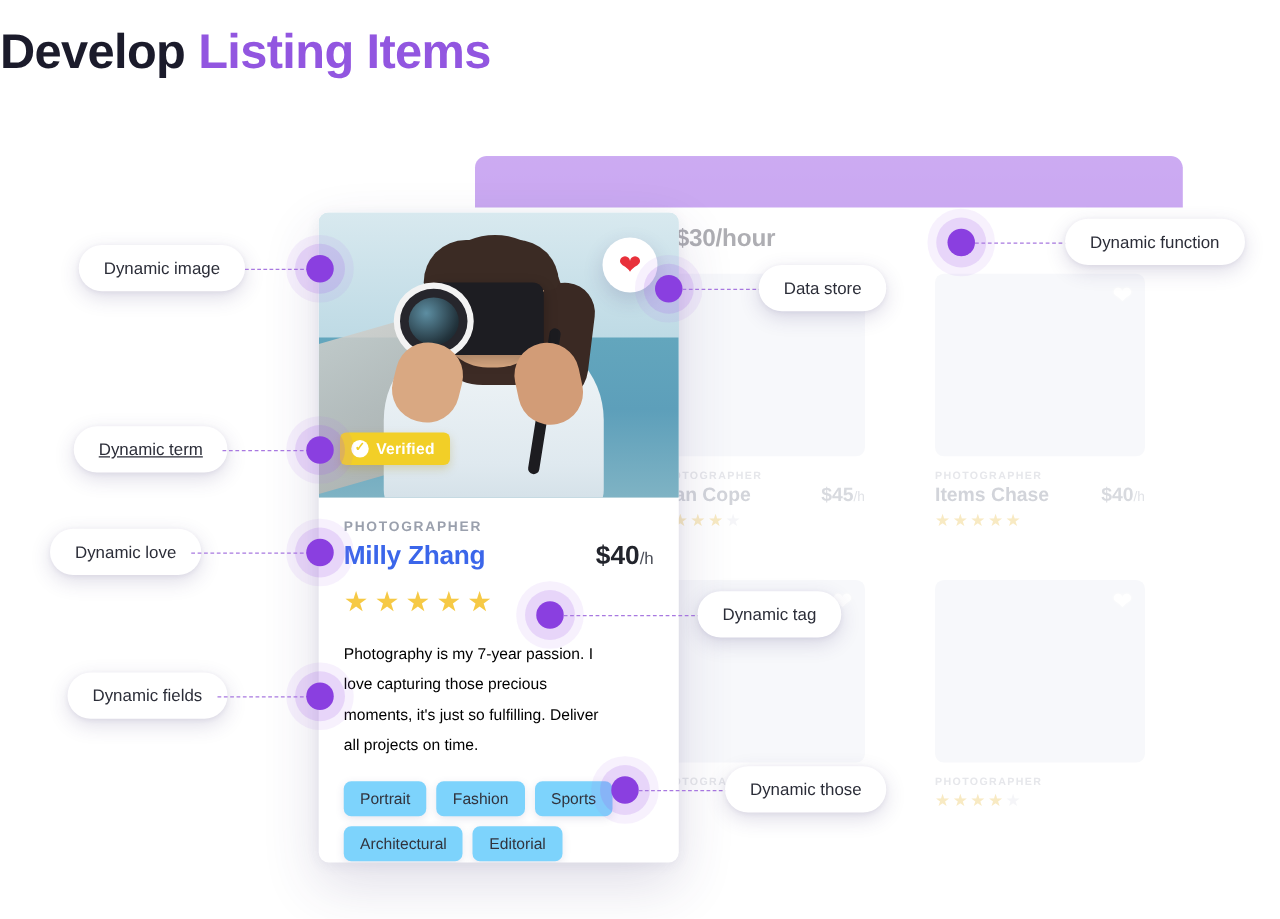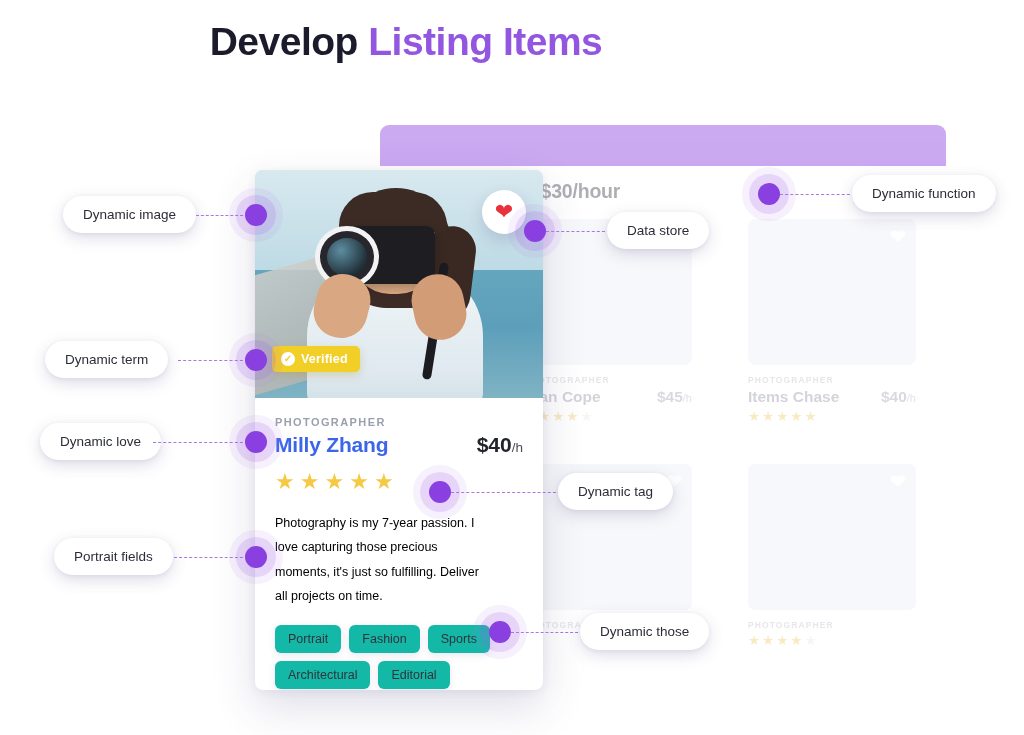--- a/index.html
+++ b/index.html
@@ -7,21 +7,20 @@
     width: 1024px; height: 735px;
     background: #ffffff;
     font-family: "Liberation Sans", sans-serif;
     overflow: hidden;
   }
   #stage { position: relative; width: 1024px; height: 735px; background:#fff; }
 
   
   .page-title {
     position: absolute; top: 20px; left: 0; width: 812px;
-    text-align: center;
     font-size: 39px; font-weight: bold; letter-spacing: -0.5px;
     color: #1b1b2b; white-space: nowrap;
   }
   .page-title .accent { color: #9256e0; }
 
   
   .bg-app {
     position: absolute; left: 380px; top: 125px;
     width: 566px; height: 560px;
   }
@@ -136,21 +135,21 @@
   .card-body { padding: 18px 20px 0 20px; }
   .card-role { font-size: 11px; letter-spacing: 1.4px; font-weight: bold; color: #9aa0ad; }
   .card-nameline { display:flex; justify-content: space-between; align-items: baseline; margin-top: 5px; }
   .card-name { font-size: 21px; font-weight: bold; color: #3b66ea; letter-spacing:-0.2px; }
   .card-price { font-size: 21px; font-weight: bold; color: #22242c; }
   .card-price .unit { font-size: 13.5px; font-weight: normal; color: #4a4d57; }
   .card-stars { margin-top: 14px; font-size: 22px; letter-spacing: 5px; color: #f6c945; line-height:1; }
   .card-bio { margin-top: 18px; font-size: 12.5px; line-height: 1.95; color: #000000; max-width: 215px; }
   .card-tags { margin-top: 16px; display: flex; flex-wrap: wrap; gap: 8px; max-width: 240px; }
   .tag {
-    background: #14b8a6; border-radius: 6px;
+    background: #7dd3fc; border-radius: 6px;
     box-shadow: 0 2px 7px rgba(70,60,120,.13);
     padding: 7px 13px; font-size: 12.5px; color: #31333d;
   }
 
   
   .anno { position: absolute; }
   .pill {
     position: absolute;
     background: #ffffff; border-radius: 22px;
     box-shadow: 0 5px 16px rgba(60,50,110,.17), 0 1px 4px rgba(60,50,110,.08);
@@ -283,33 +282,33 @@
 
   <div class="heart-bubble">❤</div>
 
   <div class="anno">
     <div class="pill" style="left:63px; top:196px;">Dynamic image</div>
     <div class="dash" style="left:196px; top:215px; width:52px;"></div>
     <div class="dot" style="left:245px; top:204px;"></div>
   </div>
 
   <div class="anno">
-    <div class="pill" style="left:45px; top:341px;">Dynamic term</div>
+    <div class="pill" style="left:59px; top:341px;text-decoration:underline;">Dynamic term</div>
     <div class="dash" style="left:178px; top:360px; width:70px;"></div>
     <div class="dot" style="left:245px; top:349px;"></div>
   </div>
 
   <div class="anno">
     <div class="pill" style="left:40px; top:423px;">Dynamic love</div>
     <div class="dash" style="left:153px; top:442px; width:95px;"></div>
     <div class="dot" style="left:245px; top:431px;"></div>
   </div>
 
   <div class="anno">
-    <div class="pill" style="left:54px; top:538px;">Portrait fields</div>
+    <div class="pill" style="left:54px; top:538px;">Dynamic fields</div>
     <div class="dash" style="left:174px; top:557px; width:74px;"></div>
     <div class="dot" style="left:245px; top:546px;"></div>
   </div>
 
   <div class="anno">
     <div class="dot" style="left:524px; top:220px;"></div>
     <div class="dash" style="left:546px; top:231px; width:64px;"></div>
     <div class="pill" style="left:607px; top:212px;text-align:center;">Data store</div>
   </div>
 

